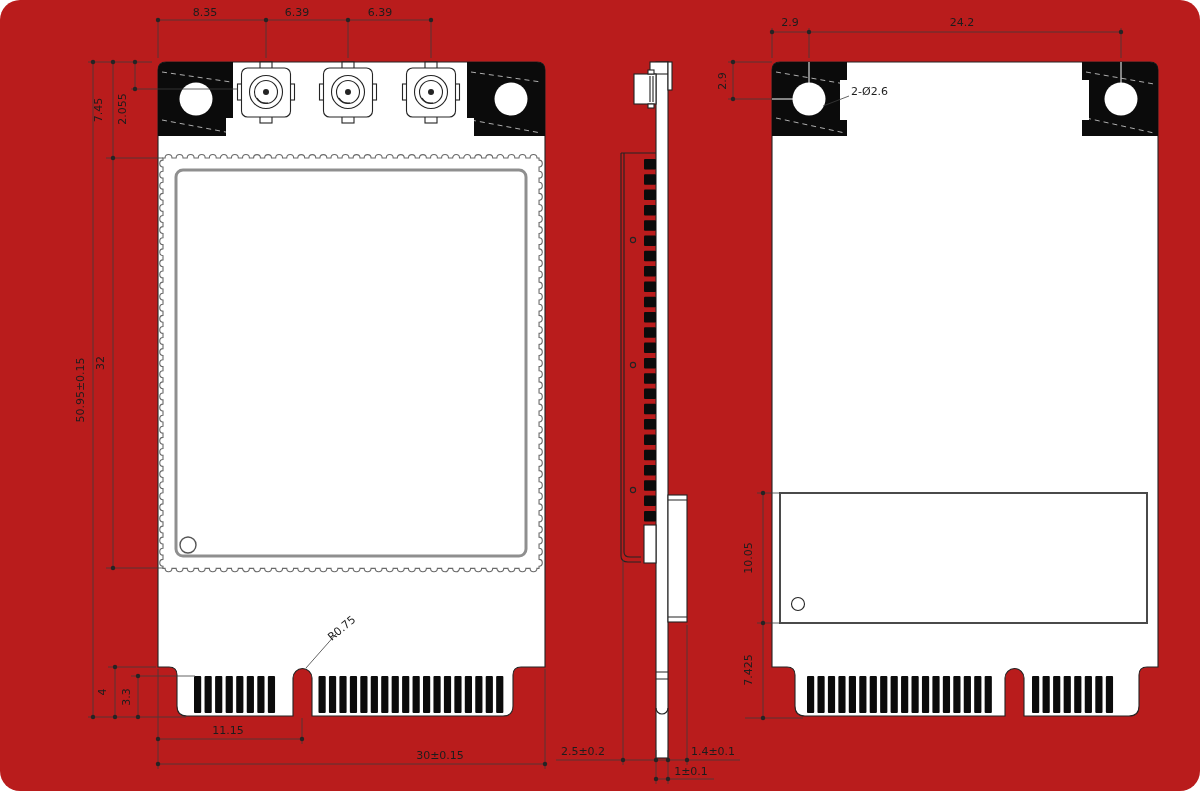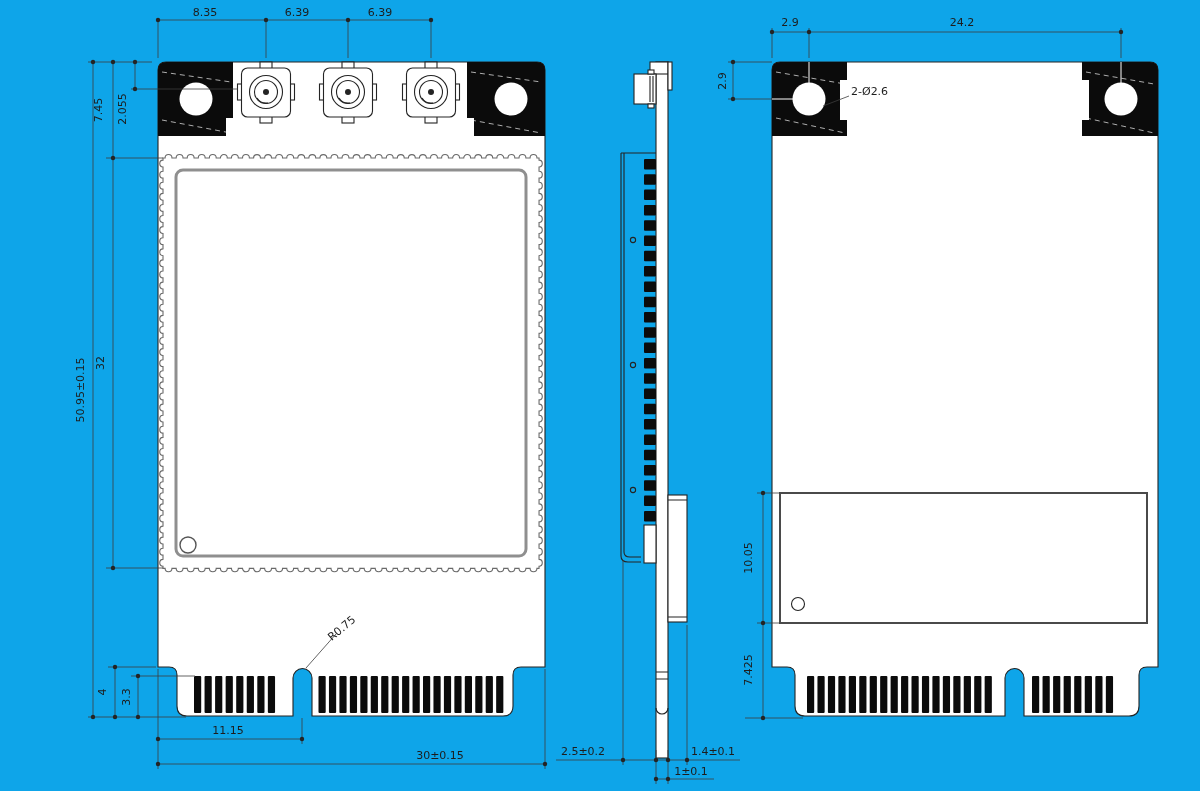--- a/index.html
+++ b/index.html
@@ -1,16 +1,16 @@
 <!DOCTYPE html>
 <html><head>
 <meta charset="utf-8">
 <style>
   html,body{margin:0;padding:0;background:#ffffff;}
-  .stage{width:1200px;height:791px;position:relative;background:#0ea5e9;overflow:hidden;}
+  .stage{width:1200px;height:791px;position:relative;background:#b91c1c;overflow:hidden;border-radius:20px;}
   svg{display:block;}
   text.dim{font-family:"DejaVu Sans","Liberation Sans",sans-serif;font-size:11px;fill:#1d1d1d;}
   .thin{stroke:#3c3c3c;stroke-width:0.8;fill:none;}
   .out{stroke:#242424;stroke-width:1.1;fill:#ffffff;}
   .outn{stroke:#242424;stroke-width:1.1;fill:none;}
   .whiteln{stroke:#ffffff;stroke-width:1;fill:none;}
   .dash{stroke:#ededed;stroke-width:0.9;stroke-dasharray:5 4;fill:none;opacity:.8;}
 </style>
 </head>
 <body>

